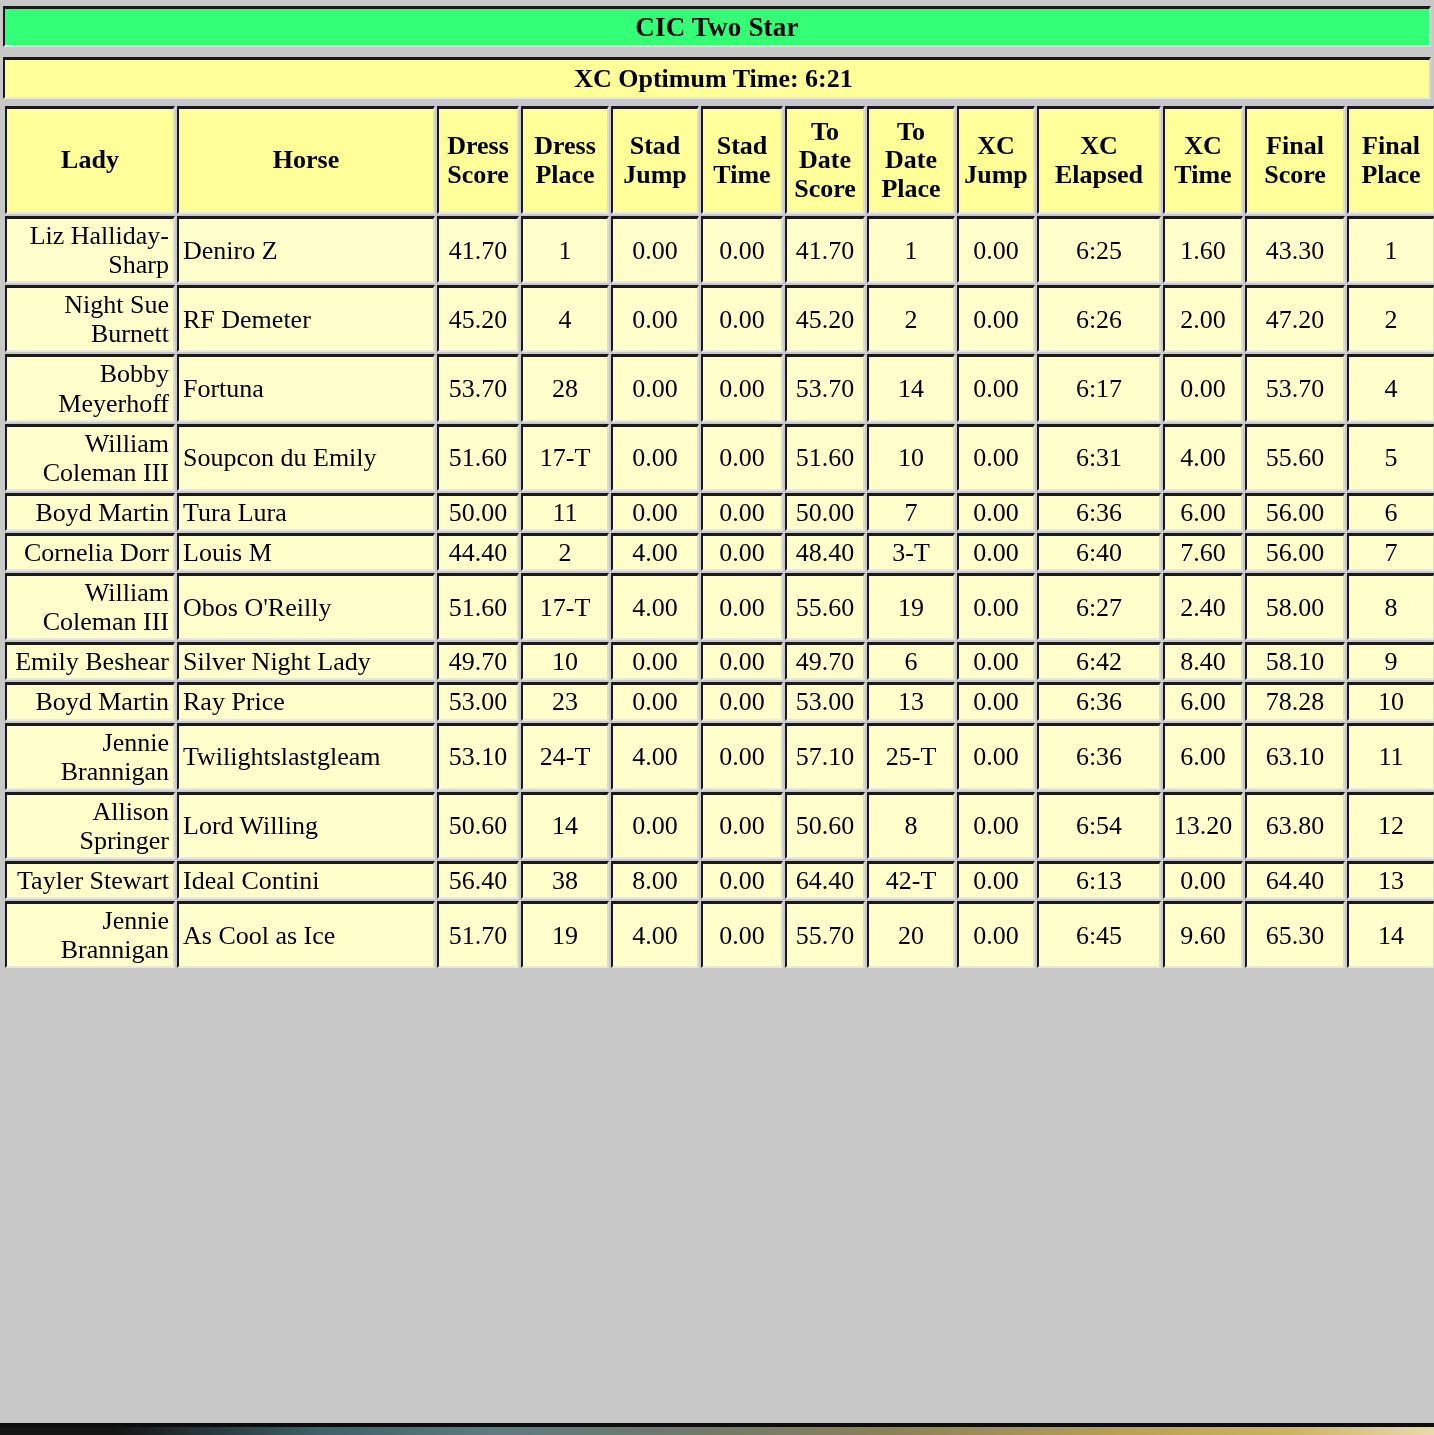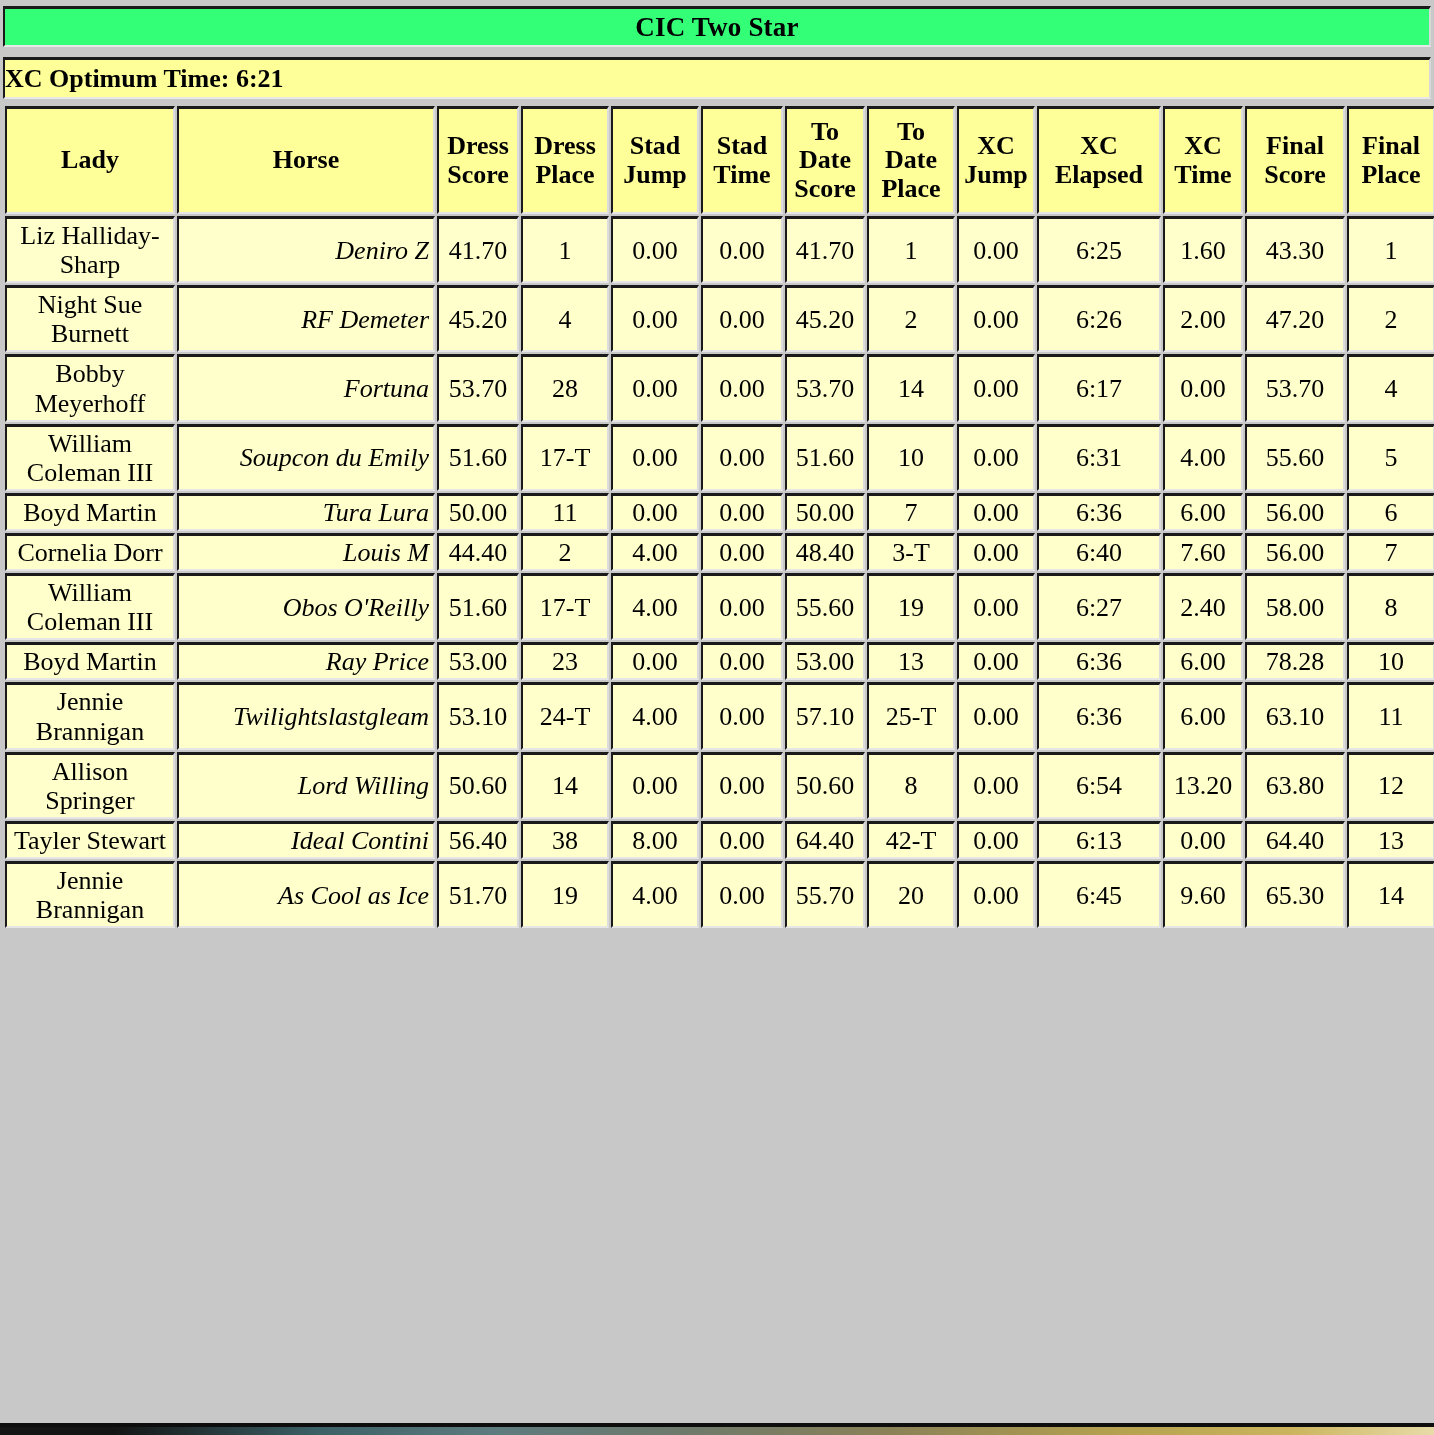--- a/index.html
+++ b/index.html
@@ -56,21 +56,21 @@
     width: 1428px;
     height: 42px;
     background: #ffff99;
     border-top: 3px solid #1a1a1a;
     border-left: 2px solid #1a1a1a;
     border-right: 2px solid #d8d8d8;
     border-bottom: 2px solid #e8e8e8;
     box-sizing: border-box;
     display: flex;
     align-items: center;
-    justify-content: flex-start;
+    justify-content: center;
   }
   .opt-bar .opt-text {
     font-size: 26px;
     font-weight: bold;
     color: #000;
     padding-right: 7px;
     line-height: 1;
   }
 
   
@@ -106,27 +106,26 @@
     height: 108px;
     line-height: 1.08;
   }
   table.results td {
     background: #ffffcc;
     font-size: 26px;
     font-weight: normal;
     line-height: 1.12;
   }
   td.cell-rider {
-    text-align: center;
-    padding-left: 6px;
-  }
-  td.cell-horse {
     text-align: right;
     padding-left: 6px;
-    font-style: italic;
+  }
+  td.cell-horse {
+    text-align: left;
+    padding-left: 6px;
   }
   td.cell-num {
     text-align: center;
   }
 
   
   col.c-rider  { width: 170px; }
   col.c-horse  { width: 258px; }
   col.c-dscore { width: 82px; }
   col.c-dplace { width: 88px; }
@@ -308,20 +307,35 @@
             <td class="cell-num">0.00</td>
             <td class="cell-num">55.60</td>
             <td class="cell-num">19</td>
             <td class="cell-num">0.00</td>
             <td class="cell-num">6:27</td>
             <td class="cell-num">2.40</td>
             <td class="cell-num">58.00</td>
             <td class="cell-num">8</td>
           </tr>
           <tr>
+            <td class="cell-rider">Emily Beshear</td>
+            <td class="cell-horse">Silver Night Lady</td>
+            <td class="cell-num">49.70</td>
+            <td class="cell-num">10</td>
+            <td class="cell-num">0.00</td>
+            <td class="cell-num">0.00</td>
+            <td class="cell-num">49.70</td>
+            <td class="cell-num">6</td>
+            <td class="cell-num">0.00</td>
+            <td class="cell-num">6:42</td>
+            <td class="cell-num">8.40</td>
+            <td class="cell-num">58.10</td>
+            <td class="cell-num">9</td>
+          </tr>
+          <tr>
             <td class="cell-rider">Boyd Martin</td>
             <td class="cell-horse">Ray Price</td>
             <td class="cell-num">53.00</td>
             <td class="cell-num">23</td>
             <td class="cell-num">0.00</td>
             <td class="cell-num">0.00</td>
             <td class="cell-num">53.00</td>
             <td class="cell-num">13</td>
             <td class="cell-num">0.00</td>
             <td class="cell-num">6:36</td>

